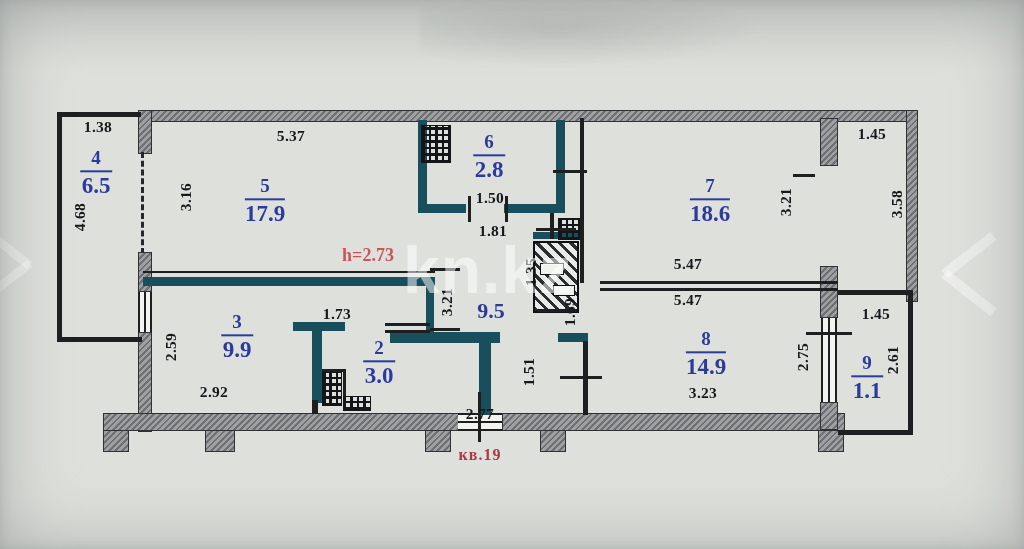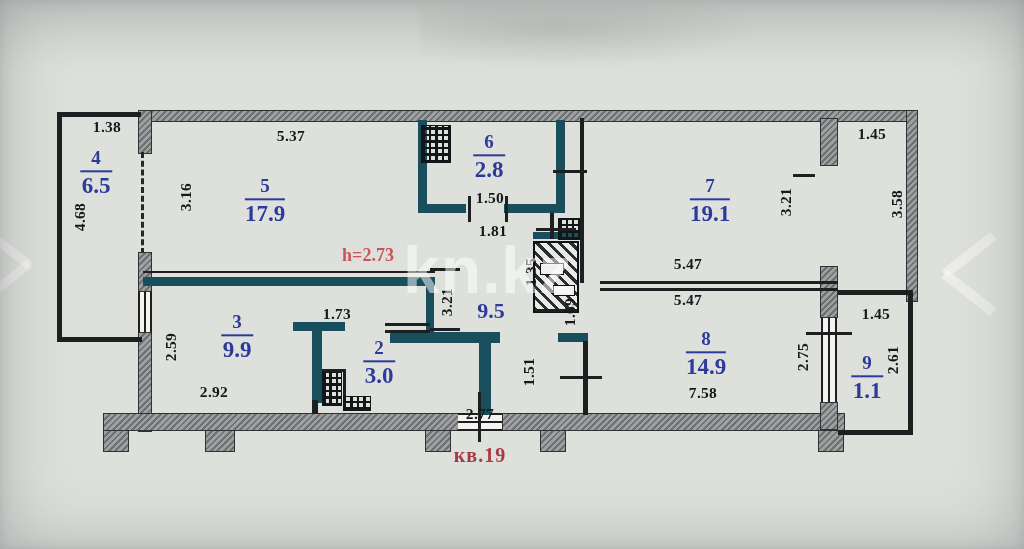--- a/index.html
+++ b/index.html
@@ -31,21 +31,21 @@
   .lbl{position:absolute;transform:translate(-50%,-50%);font-weight:700;font-size:15.5px;
        color:#17181c;white-space:nowrap;letter-spacing:.3px;}
   .lbl.v{transform:translate(-50%,-50%) rotate(-90deg);}
   .room{position:absolute;transform:translate(-50%,-50%);display:flex;flex-direction:column;
         align-items:center;color:#2c3a9c;text-align:center;}
   .rn{font-weight:700;font-size:19px;line-height:1.05;border-bottom:2.2px solid #2c3a9c;
       padding:0 11px 2px;align-self:stretch;}
   .ra{font-weight:700;font-size:23px;line-height:1.15;padding-top:1px;}
   .hall-lbl{position:absolute;transform:translate(-50%,-50%);font-weight:700;font-size:22px;color:#2c3a9c;}
   .red-h{position:absolute;transform:translate(-50%,-50%);font-weight:700;font-size:18px;color:#c8545c;white-space:nowrap;}
-  .red-kv{position:absolute;transform:translate(-50%,-50%);font-weight:700;font-size:20px;color:#a93a44;letter-spacing:1px;white-space:nowrap;}
+  .red-kv{position:absolute;transform:translate(-50%,-50%);font-weight:700;font-size:16px;color:#a93a44;letter-spacing:1px;white-space:nowrap;}
   .wm{position:absolute;transform:translate(-50%,-50%);font-family:"Liberation Sans",sans-serif;
       font-weight:700;font-size:66px;color:rgba(255,255,255,.52);letter-spacing:1px;}
   .wm-frag{position:absolute;background:rgba(255,255,255,.42);}
 </style>
 </head>
 <body>
 
 <div class="stage">
   <div class="shade-top"></div>
   <div class="smudge"></div>
@@ -131,60 +131,60 @@
   <div class="room" style="left:265px;top:202px">
     <div class="rn">5</div>
     <div class="ra">17.9</div>
   </div>
   <div class="room" style="left:489px;top:158px">
     <div class="rn">6</div>
     <div class="ra">2.8</div>
   </div>
   <div class="room" style="left:710px;top:202px">
     <div class="rn">7</div>
-    <div class="ra">19.1</div>
+    <div class="ra">18.6</div>
   </div>
   <div class="room" style="left:237px;top:338px">
     <div class="rn">3</div>
     <div class="ra">9.9</div>
   </div>
   <div class="room" style="left:379px;top:364px">
     <div class="rn">2</div>
     <div class="ra">3.0</div>
   </div>
   <div class="room" style="left:706px;top:355px">
     <div class="rn">8</div>
     <div class="ra">14.9</div>
   </div>
   <div class="room" style="left:867px;top:379px">
     <div class="rn">9</div>
     <div class="ra">1.1</div>
   </div>
   <div class="hall-lbl" style="left:491px;top:311px">9.5</div>
 
-  <div class="lbl" style="left:107px;top:127px">1.38</div>
+  <div class="lbl" style="left:98px;top:127px">1.38</div>
   <div class="lbl" style="left:291px;top:136px">5.37</div>
   <div class="lbl" style="left:872px;top:134px">1.45</div>
   <div class="lbl v" style="left:80px;top:217px">4.68</div>
   <div class="lbl v" style="left:186px;top:197px">3.16</div>
   <div class="lbl" style="left:490px;top:198px">1.50</div>
   <div class="lbl" style="left:493px;top:231px">1.81</div>
   <div class="lbl v" style="left:786px;top:202px">3.21</div>
   <div class="lbl v" style="left:897px;top:204px">3.58</div>
   <div class="lbl" style="left:688px;top:264px">5.47</div>
   <div class="lbl" style="left:688px;top:300px">5.47</div>
   <div class="lbl v" style="left:171px;top:347px">2.59</div>
   <div class="lbl" style="left:337px;top:314px">1.73</div>
   <div class="lbl" style="left:214px;top:392px">2.92</div>
   <div class="lbl v" style="left:447px;top:302px">3.21</div>
   <div class="lbl v" style="left:531px;top:272px">1.35</div>
   <div class="lbl v" style="left:570px;top:312px">1.69</div>
   <div class="lbl v" style="left:529px;top:372px">1.51</div>
   <div class="lbl" style="left:480px;top:414px">2.77</div>
-  <div class="lbl" style="left:703px;top:393px">7.58</div>
+  <div class="lbl" style="left:703px;top:393px">3.23</div>
   <div class="lbl v" style="left:803px;top:357px">2.75</div>
   <div class="lbl" style="left:876px;top:314px">1.45</div>
   <div class="lbl v" style="left:893px;top:360px">2.61</div>
 
   <div class="red-h" style="left:368px;top:255px">h=2.73</div>
   <div class="red-kv" style="left:480px;top:455px">кв.19</div>
 
   <div class="wm" style="left:488px;top:270px">kn.kz</div>
   <div class="wm-frag" style="left:-8px;top:248px;width:42px;height:9px;transform:rotate(38deg)"></div>
   <div class="wm-frag" style="left:-8px;top:272px;width:42px;height:9px;transform:rotate(-38deg)"></div>

